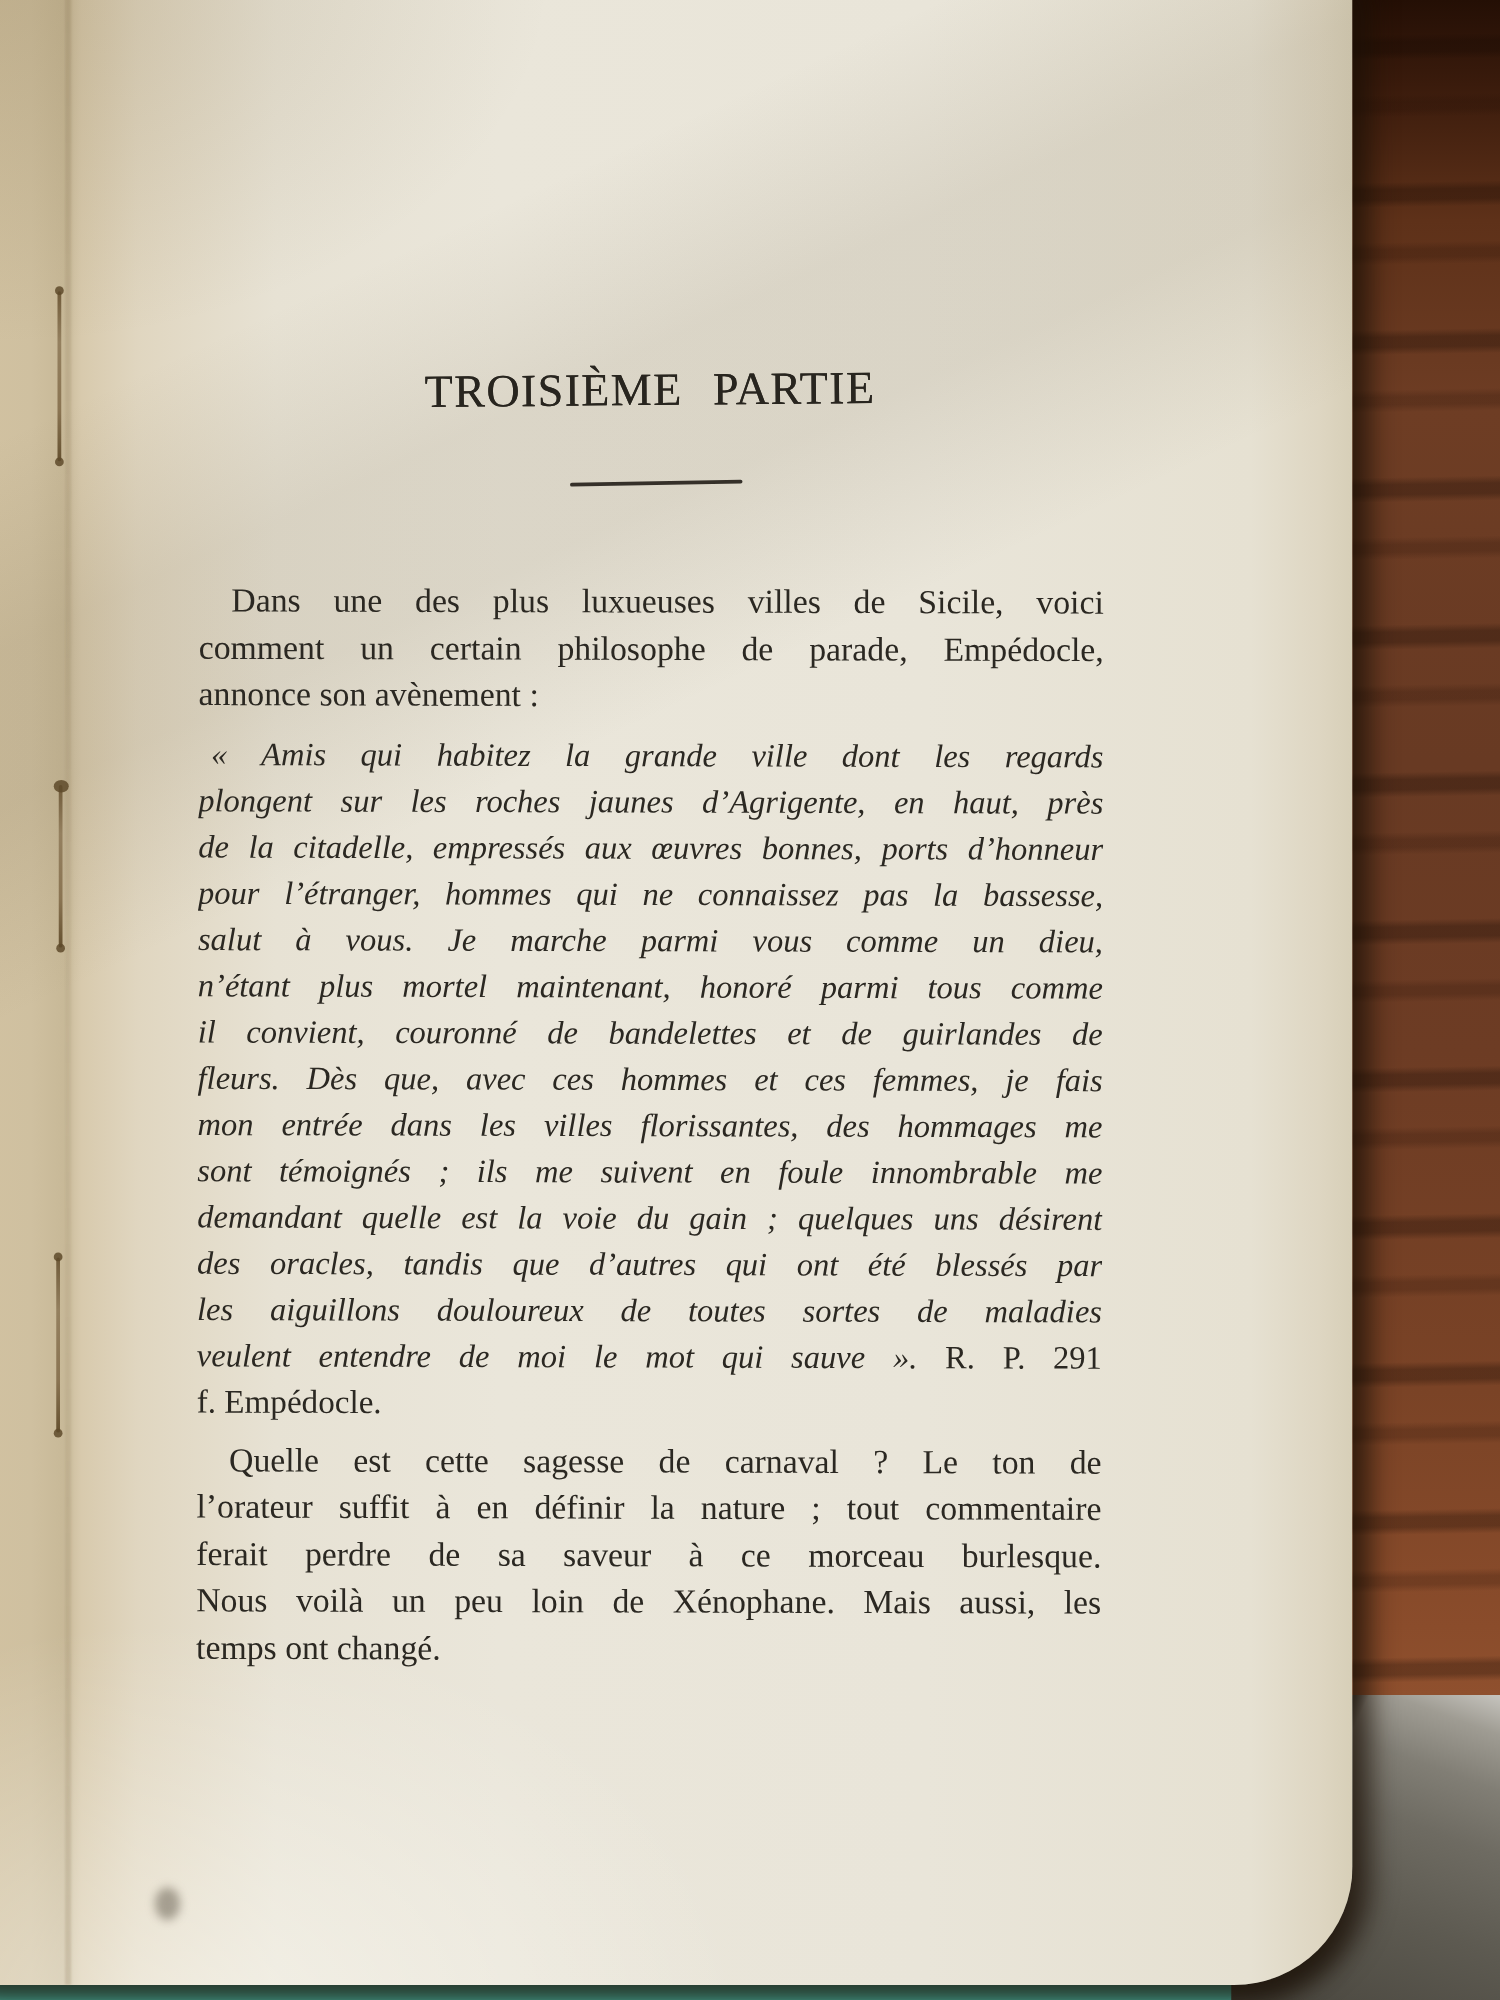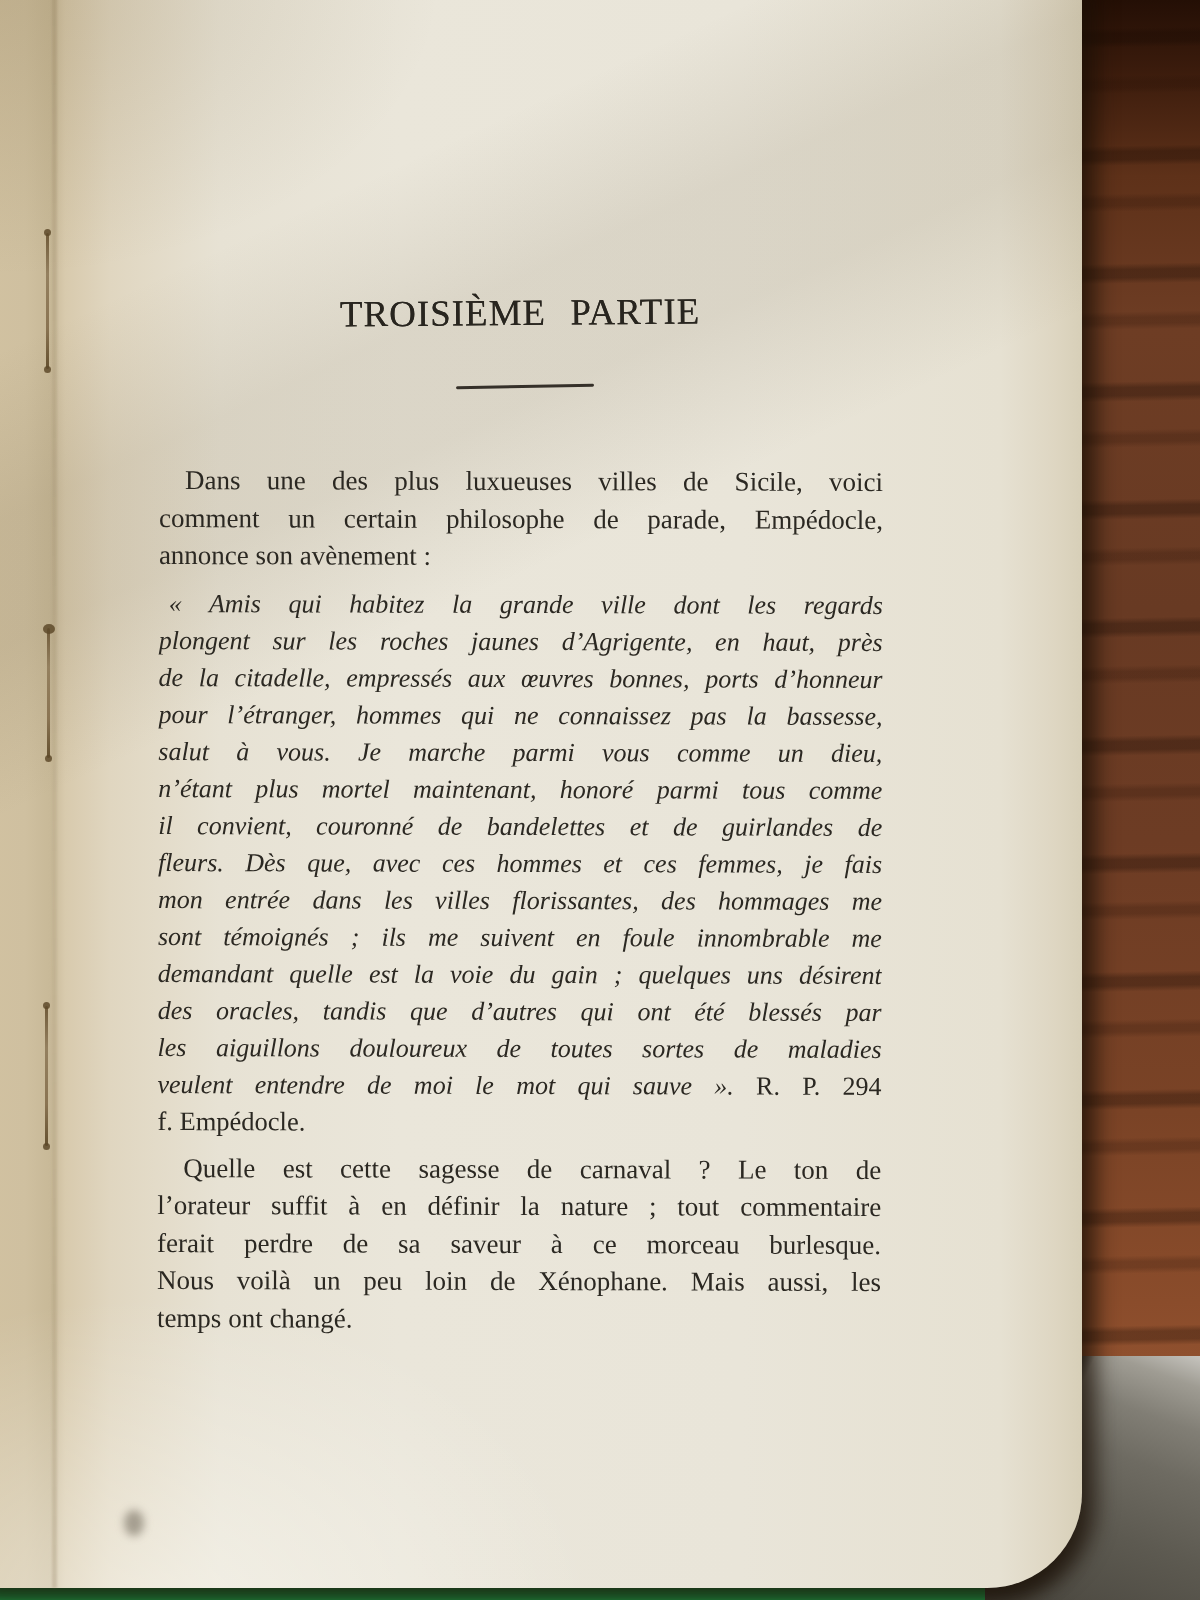--- a/index.html
+++ b/index.html
@@ -1,18 +1,18 @@
 <!DOCTYPE html>
 <html><head>
 <meta charset="utf-8">
 <style>
   html,body { margin:0; padding:0; }
   .stage {
     position:relative; width:1200px; height:1600px; overflow:hidden;
-    background:#22c55e;
+    background:#5eead4;
     font-family:"Liberation Serif","DejaVu Serif",serif;
   }
 
   
   .wood {
     position:absolute; left:985px; top:0; width:215px; height:1356px;
     background:
       repeating-linear-gradient(179deg,
         rgba(20,8,2,0) 0px 30px, rgba(20,8,2,0.30) 36px 44px,
         rgba(20,8,2,0) 50px 78px, rgba(35,14,5,0.22) 84px 90px,
@@ -139,21 +139,21 @@
           <div class="line">pour l’étranger, hommes qui ne connaissez pas la bassesse,</div>
           <div class="line">salut à vous. Je marche parmi vous comme un dieu,</div>
           <div class="line">n’étant plus mortel maintenant, honoré parmi tous comme</div>
           <div class="line">il convient, couronné de bandelettes et de guirlandes de</div>
           <div class="line">fleurs. Dès que, avec ces hommes et ces femmes, je fais</div>
           <div class="line">mon entrée dans les villes florissantes, des hommages me</div>
           <div class="line">sont témoignés ; ils me suivent en foule innombrable me</div>
           <div class="line">demandant quelle est la voie du gain ; quelques uns désirent</div>
           <div class="line">des oracles, tandis que d’autres qui ont été blessés par</div>
           <div class="line">les aiguillons douloureux de toutes sortes de maladies</div>
-          <div class="line"><span class="italic">veulent entendre de moi le mot qui sauve ». </span><span class="roman">R. P. 294</span></div>
+          <div class="line"><span class="italic">veulent entendre de moi le mot qui sauve ». </span><span class="roman">R. P. 291</span></div>
           <div class="line last roman">f. Empédocle.</div>
         </div>
       <div class="para roman">
           <div class="line indent">Quelle est cette sagesse de carnaval ? Le ton de</div>
           <div class="line">l’orateur suffit à en définir la nature ; tout commentaire</div>
           <div class="line">ferait perdre de sa saveur à ce morceau burlesque.</div>
           <div class="line">Nous voilà un peu loin de Xénophane. Mais aussi, les</div>
           <div class="line last">temps ont changé.</div>
         </div>
     </div>

